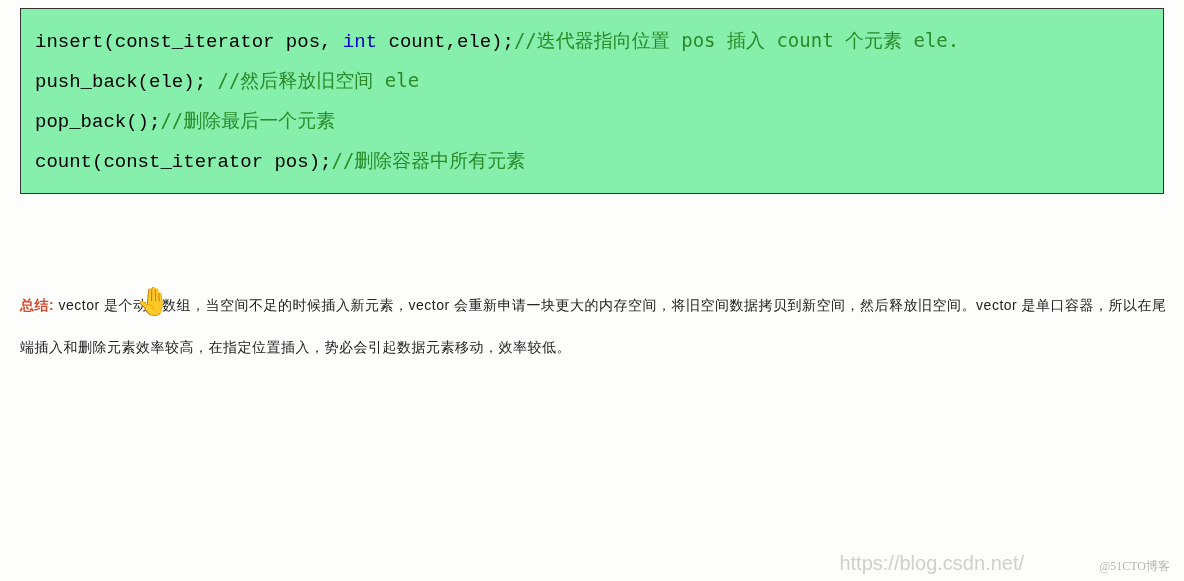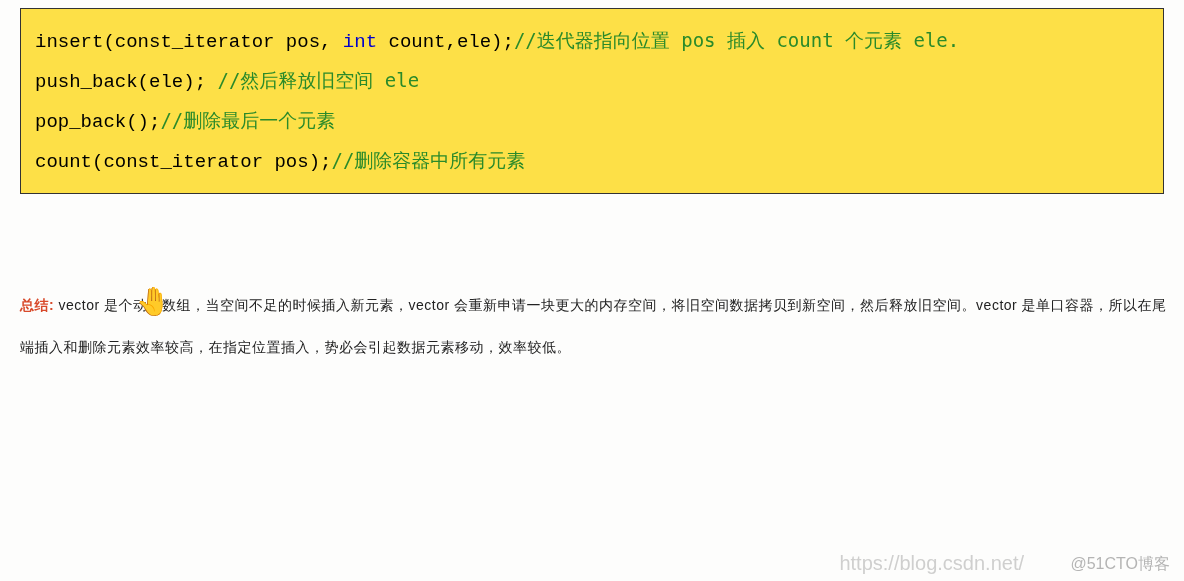--- a/index.html
+++ b/index.html
@@ -12,21 +12,21 @@
       font-family: "SimSun", "宋体", serif;
       width: 1184px;
       height: 581px;
       position: relative;
       padding: 0;
     }
     .code-box {
       margin: 8px 20px 0 20px;
       border: 1px solid #333;
       padding: 12px 14px;
-      background: #fde047;
+      background: #86efac;
     }
     .code-line {
       font-family: "Consolas", "Courier New", monospace;
       font-size: 19px;
       line-height: 2.0;
       color: #000;
       white-space: nowrap;
     }
     .code-line .kw {
       color: #0000cc;
@@ -60,23 +60,23 @@
       bottom: 6px;
       right: 160px;
       font-size: 20px;
       color: rgba(150,150,150,0.45);
       font-family: Arial, sans-serif;
     }
     .watermark-right {
       position: absolute;
       bottom: 6px;
       right: 14px;
-      font-size: 16px;
+      font-size: 12px;
       color: rgba(120,120,120,0.55);
-      font-family: Liberation Sans, sans-serif;
+      font-family: Liberation Serif, serif;
     }
   </style>
 </head>
 <body>
 
 <div class="code-box">
   <div class="code-line">
     <span>insert(const_iterator pos, </span><span class="kw">int</span><span> count,ele);</span><span class="comment">//迭代器指向位置 pos 插入 count 个元素 ele.</span>
   </div>
   <div class="code-line">

